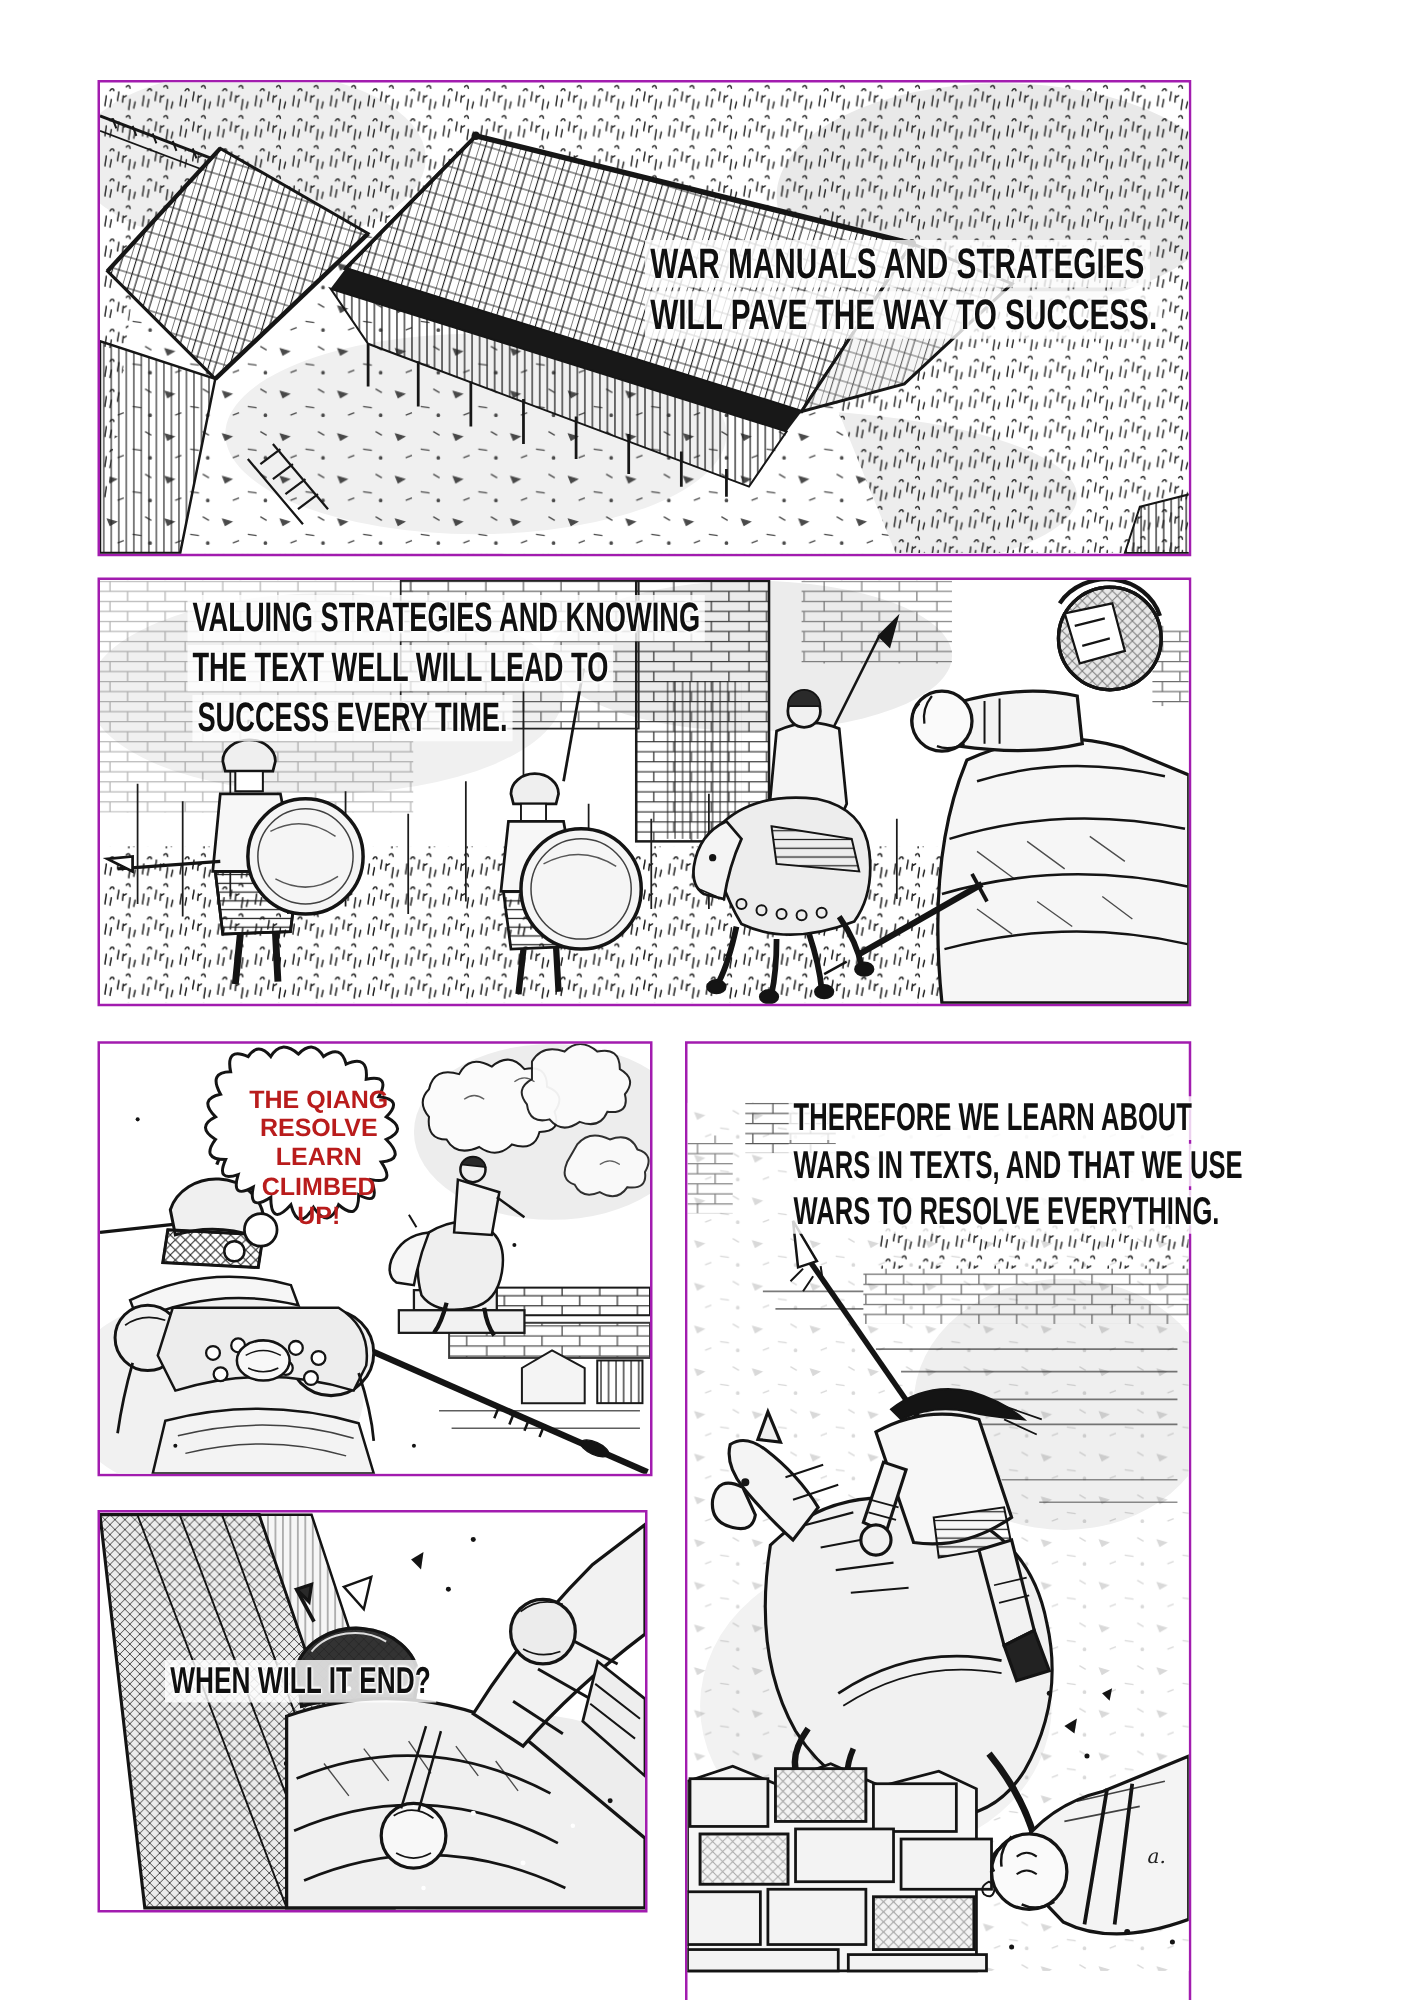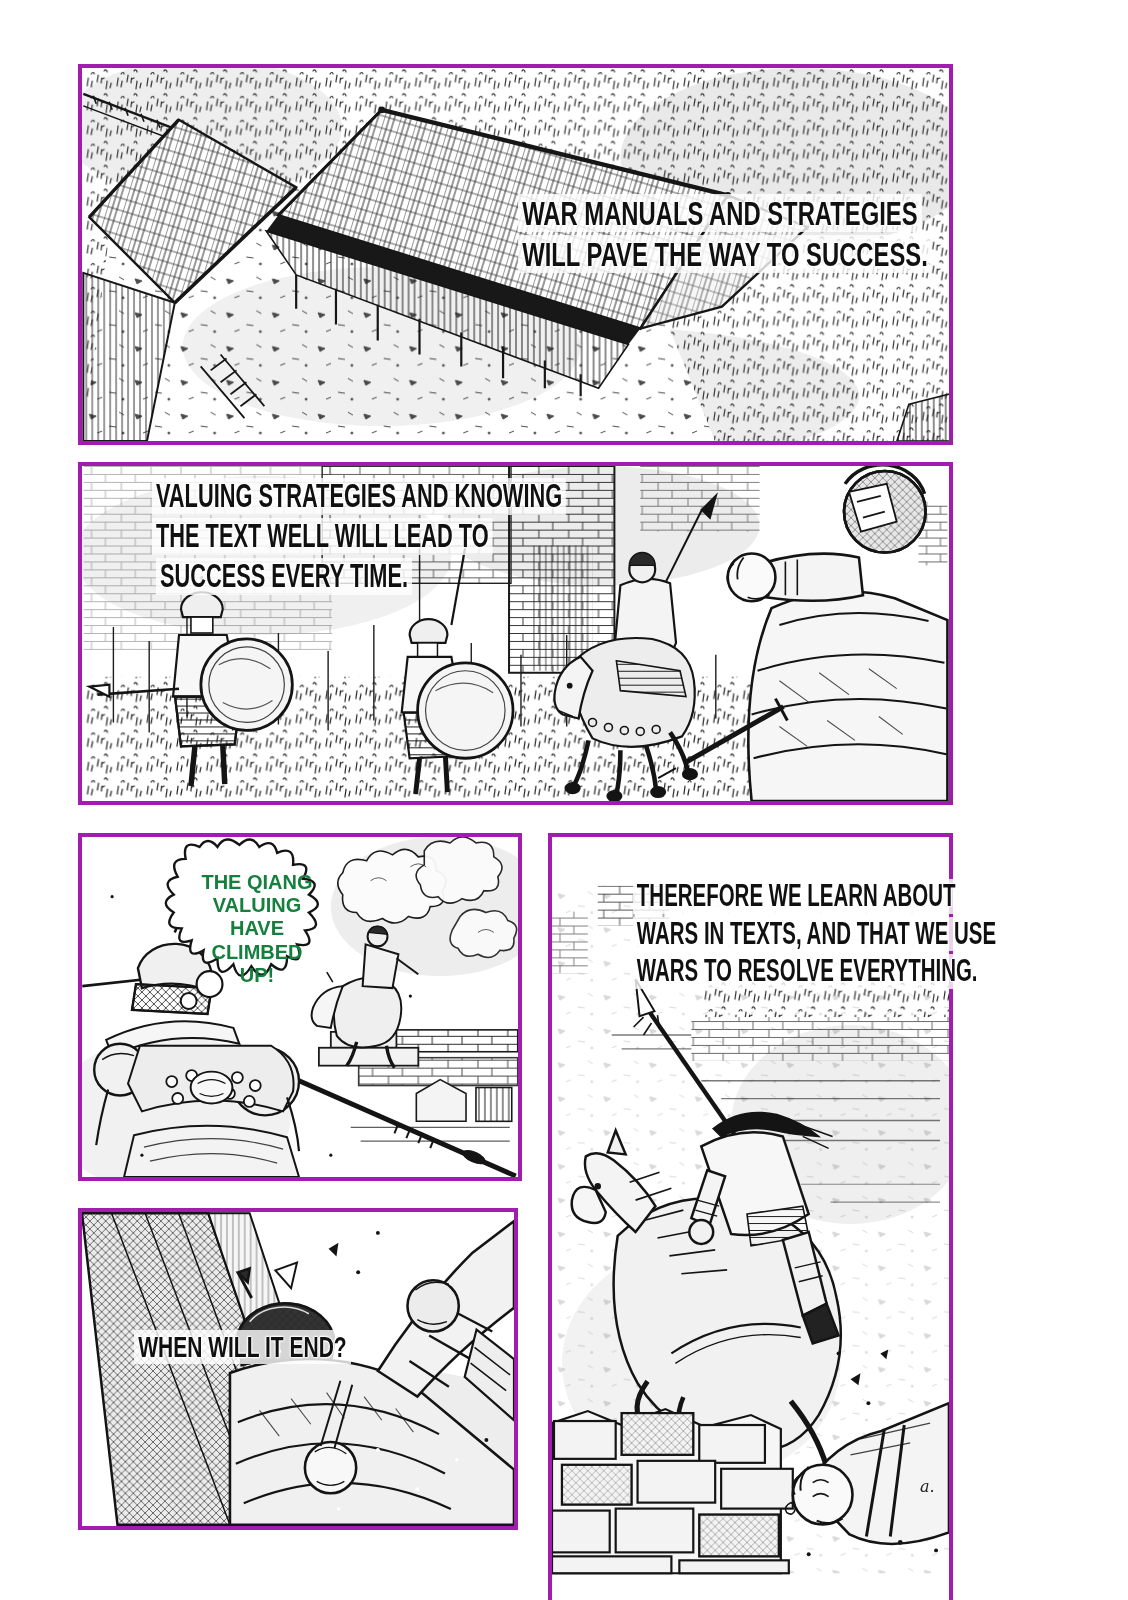--- a/index.html
+++ b/index.html
@@ -1,26 +1,26 @@
 <!DOCTYPE html>
 <html><head>
 <meta charset="utf-8">
 <style>
   html,body{margin:0;padding:0;background:#ffffff;}
   .page{position:relative;width:1128px;height:1600px;background:#ffffff;overflow:hidden;
         font-family:"Liberation Sans",sans-serif;}
-  .panel{position:absolute;border:4px solid #a21caf;background:#ffffff;box-sizing:border-box;}
+  .panel{position:absolute;border:2px solid #a21caf;background:#ffffff;box-sizing:border-box;}
   .panel svg{display:block;width:100%;height:100%;}
   .caption{position:absolute;font-weight:bold;color:#101010;text-align:center;line-height:1.12;z-index:4;
            transform-origin:50% 0;}
   .cap-line{display:table;margin:0 auto 3px;background:rgba(255,255,255,0.80);padding:0 6px;
             white-space:nowrap;text-shadow:0 0 2px #fff,0 0 2px #fff,0 0 3px #fff,1px 1px 2px #fff,-1px -1px 2px #fff;}
   .caption.left-align{transform-origin:0 0;text-align:left;}
   .caption.left-align .cap-line{margin:0;}
-  .bubble-text{position:absolute;font-weight:bold;color:#15803d;text-align:center;z-index:4;line-height:1.16;}
+  .bubble-text{position:absolute;font-weight:bold;color:#b91c1c;text-align:center;z-index:4;line-height:1.16;}
   .bubble-text .b-line{display:table;margin:0 auto;white-space:nowrap;}
   .sig{position:absolute;font-family:"DejaVu Serif",serif;font-style:italic;font-size:16px;color:#222;z-index:4;}
 </style>
 </head>
 <body>
 
 <svg width="0" height="0" style="position:absolute" aria-hidden="true">
   <defs>
     <pattern id="crowd" width="30" height="24" patternUnits="userSpaceOnUse">
       <g stroke="#1d1d1d" stroke-width="1.2" fill="none" stroke-linecap="round">
@@ -313,22 +313,22 @@
         <circle cx="128" cy="148" r="13" fill="#ffffff" stroke="#141414" stroke-width="2.2"></circle>
         <circle cx="107" cy="165" r="8" fill="#ffffff" stroke="#141414" stroke-width="2"></circle>
       </g>
       <circle cx="30" cy="60" r="1.6" fill="#141414"></circle>
         <circle cx="250" cy="320" r="1.6" fill="#141414"></circle>
       <circle cx="330" cy="160" r="1.6" fill="#141414"></circle>
         <circle cx="60" cy="320" r="1.6" fill="#141414"></circle>
     </svg>
     <div class="bubble-text" style="left:86px;top:34px;width:178px;font-size:20px;">
       <span class="b-line">THE QIANG</span>
-      <span class="b-line">VALUING</span>
-      <span class="b-line">HAVE</span>
+      <span class="b-line">RESOLVE</span>
+      <span class="b-line">LEARN</span>
       <span class="b-line">CLIMBED</span>
       <span class="b-line">UP!</span>
     </div>
   </div>
 
   <div class="panel" style="left:548px;top:833px;width:405px;height:793px;">
     <svg viewBox="0 0 399 691">
       <rect width="399" height="691" fill="#fff"></rect>
       <ellipse cx="300" cy="240" rx="120" ry="100" fill="#efefef"></ellipse>
       <ellipse cx="150" cy="480" rx="140" ry="120" fill="#f2f2f2"></ellipse>

